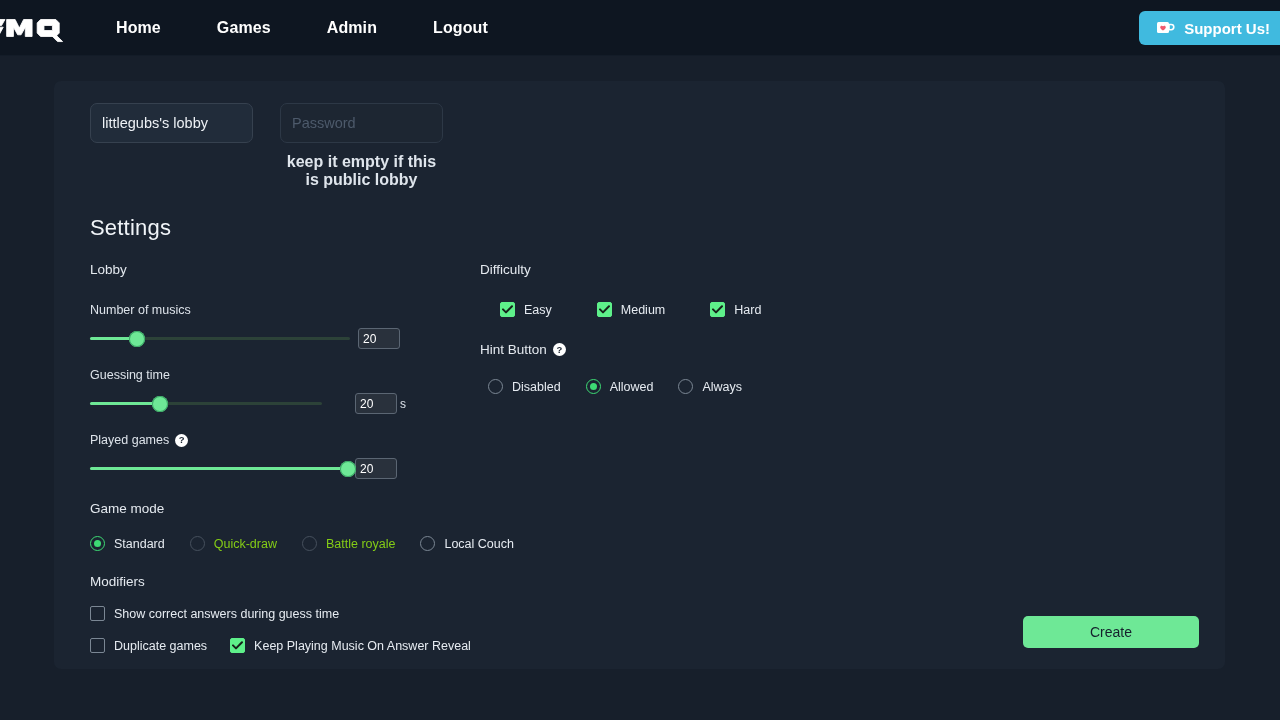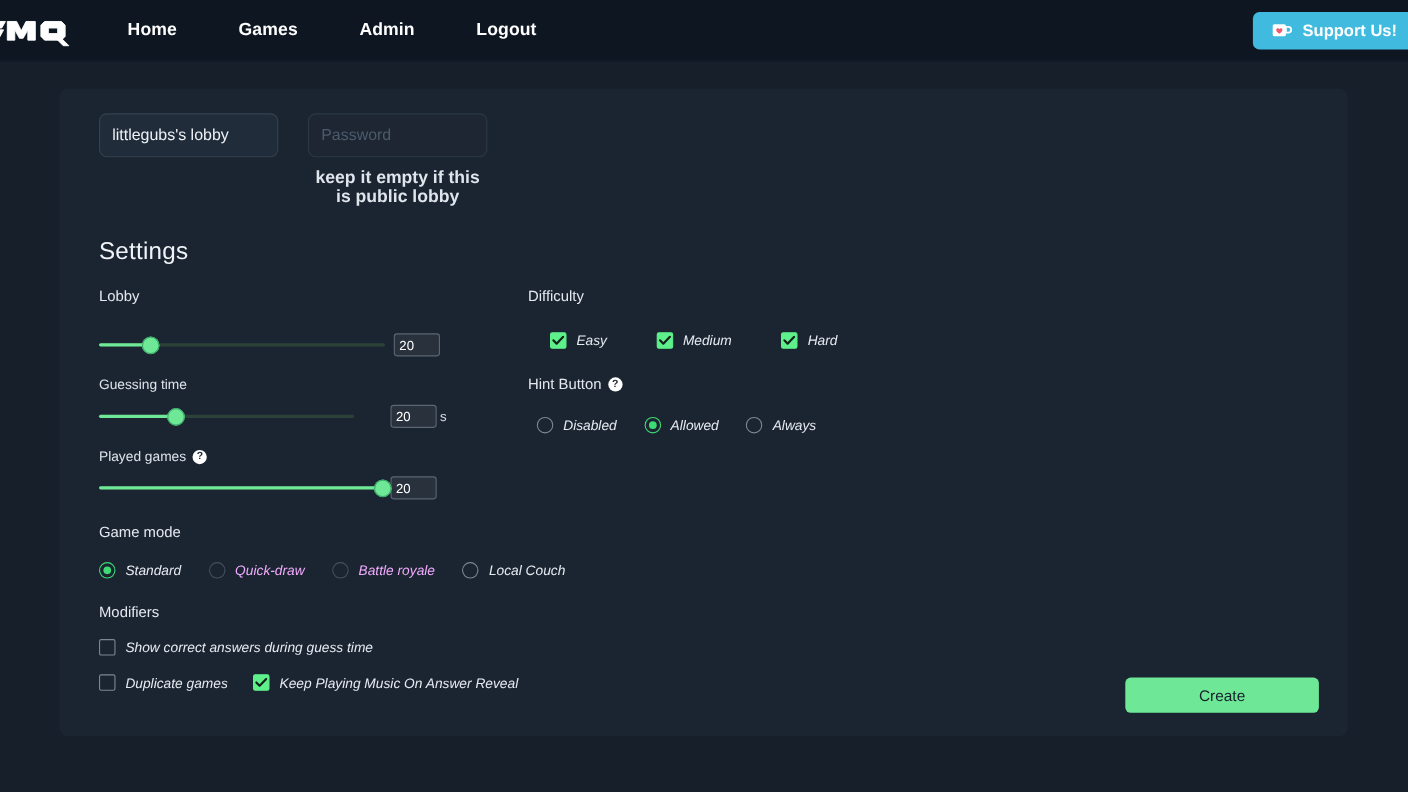--- a/index.html
+++ b/index.html
@@ -218,21 +218,20 @@
   .opt-row {
     display: flex;
     align-items: center;
     margin-top: 16px;
   }
   .opt {
     display: flex;
     align-items: center;
     gap: 9px;
     cursor: pointer;
-    font-style: italic;
   }
   .opt + .opt { margin-left: 25px; }
 
   .cb {
     width: 15px; height: 15px;
     border-radius: 2px;
     border: 1.6px solid #7b8794;
     background: transparent;
     display: flex;
     align-items: center;
@@ -262,21 +261,21 @@
     background: transparent;
   }
   .rb.selected .dot { background: #3ddb74; }
   .rb.disabled { border-color: #46505d; }
 
   .opt-label {
     font-size: 12.5px;
     color: #e6ebf1;
     white-space: nowrap;
   }
-  .opt.disabled .opt-label { color: #f0abfc; }
+  .opt.disabled .opt-label { color: #84cc16; }
 
   
   .help {
     width: 13px; height: 13px;
     border-radius: 50%;
     background: #ffffff;
     color: #1b2431;
     font-size: 9.5px;
     font-weight: bold;
     display: inline-flex;
@@ -355,20 +354,23 @@
 
   <div class="settings-title">Settings</div>
 
   <div class="columns">
 
     <div class="col-left">
 
       <div class="section-title" style="margin-bottom:26px;">Lobby</div>
 
       <div class="slider-group">
+        <div class="slider-label">
+          <span>Number of musics</span>
+        </div>
         <div class="slider-row">
           <div class="slider-track-wrap" style="width:260px;">
             <div class="slider-track" style="width:260px;">
               <div class="slider-fill" style="width:18%;"></div>
               <div class="slider-thumb" style="left:18%;"></div>
             </div>
           </div>
           <input class="num-input" type="text" style="margin-left: 8px;" value="20">
         </div>
       </div>

